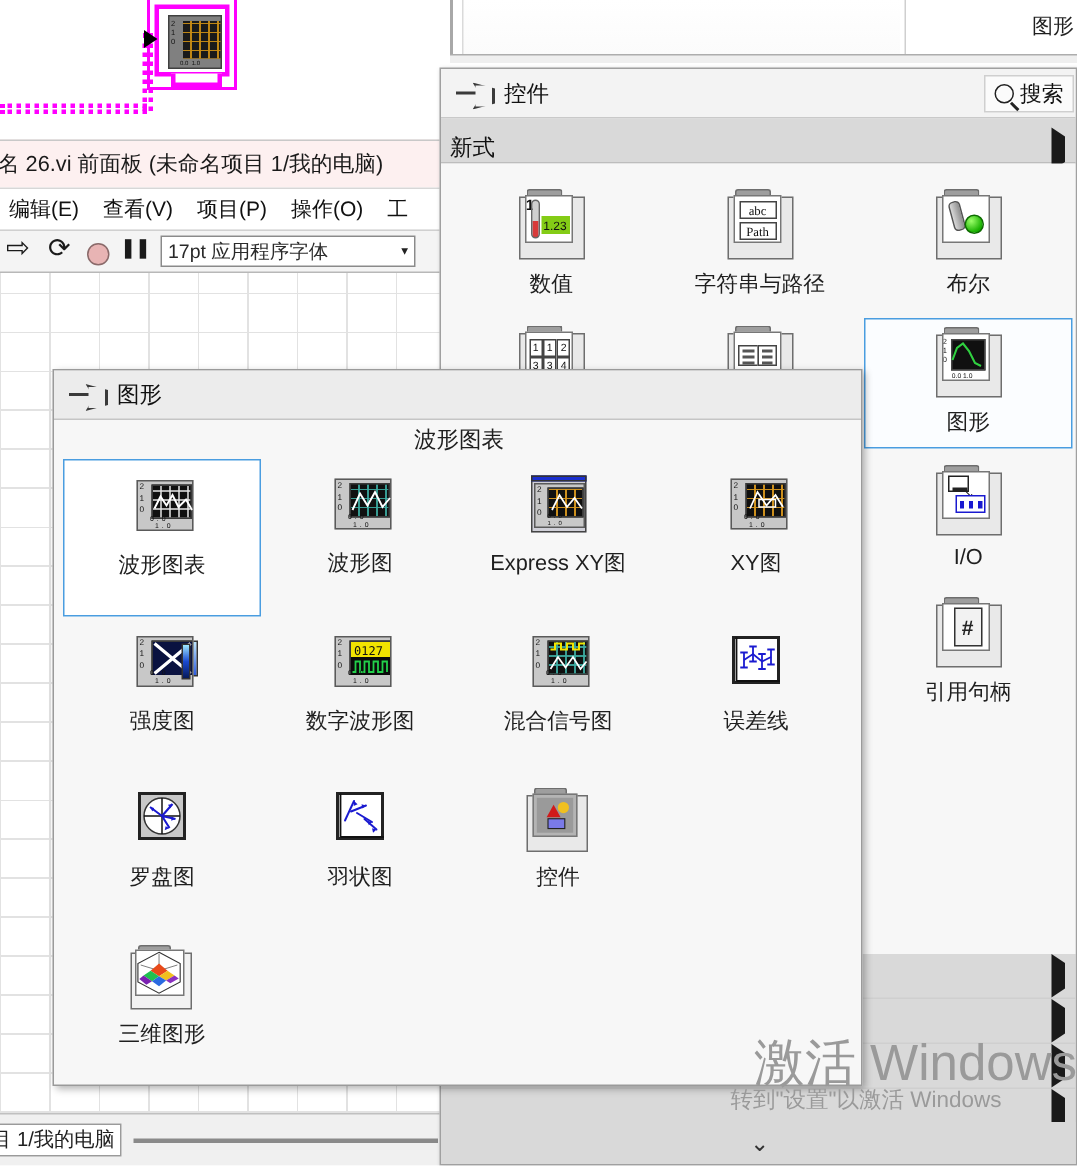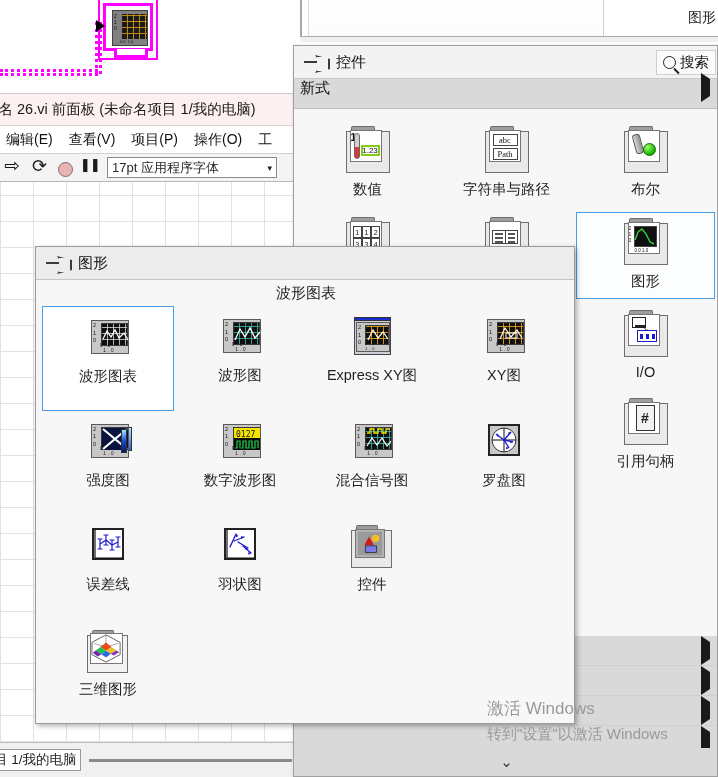--- a/index.html
+++ b/index.html
@@ -159,21 +159,21 @@
   #edge-ch4{
     position:absolute; right:0; top:270px; width:12px;
     font-size:13.5px; color:#1f1f1f; overflow:hidden; white-space:nowrap;
   }
 
   
   #watermark{
     position:absolute; left:487px; top:694px; width:231px; height:62px;
     color:#9a9a9a; pointer-events:none; z-index:30;
   }
-  #watermark .l1{ font-size:17px; line-height:30px; white-space:nowrap; }
+  #watermark .l1{ font-size:34px; line-height:30px; white-space:nowrap;text-align:right; }
   #watermark .l2{ font-size:15px; line-height:20px; white-space:nowrap; }
 
   
   #controls-palette{
     position:absolute; left:293px; top:45px; width:425px; height:732px;
     background:#f7f7f7; border:1px solid #a0a0a0;
     box-shadow:1px 1px 3px rgba(0,0,0,.25);
     z-index:10; overflow:hidden;
   }
   #cp-titlebar{
@@ -200,21 +200,21 @@
   .mag{
     width:13px;height:13px;border:1.8px solid #222;border-radius:50%;position:relative;
   }
   .mag::after{
     content:"";position:absolute;right:-5px;bottom:-4px;width:7px;height:1.8px;
     background:#222;transform:rotate(45deg);
   }
   #cp-cat-modern{
     position:absolute; left:0; top:33px; width:425px; height:30px;
     background:#d9d9d9; border-bottom:1px solid #bdbdbd;
-    display:flex; align-items:flex-start; padding-left:6px;
+    display:flex; align-items:flex-end; padding-left:6px;
     font-size:15px; color:#111;
   }
   #cp-cat-modern .arrow{ margin-left:auto; margin-right:9px; }
   .tri-right{
     width:0;height:0;border-left:9px solid #1a1a1a;
     border-top:6px solid transparent;border-bottom:6px solid transparent;
   }
   #cp-body{
     position:absolute; left:0; top:63px; width:425px; height:527px;
     background:#f7f7f7;
@@ -249,21 +249,21 @@
   }
 
   
   .art-numeric .therm{
     position:absolute;left:3px;top:2px;width:6px;height:26px;
     background:linear-gradient(180deg,#cfcfcf 0 55%,#d83a3a 55% 100%);
     border:1px solid #666;border-radius:3px;
   }
   .art-numeric .num{
     position:absolute;right:1px;bottom:5px;width:19px;height:11px;
-    background:#fff;border:2px solid #84cc16;font-size:8px;
+    background:#fff;border:6px solid #84cc16;font-size:8px;
     display:flex;align-items:center;justify-content:center;color:#111;margin-left:47px;
   }
   .art-numeric .one{
     position:absolute;left:0;top:1px;font-size:10px;color:#111;font-weight:bold;
   }
   
   .art-bool .sw{
     position:absolute;left:5px;top:3px;width:8px;height:20px;
     background:linear-gradient(90deg,#d8d8d8,#8e8e8e);
     border:1px solid #555;border-radius:3px;transform:rotate(-15deg);
@@ -783,46 +783,46 @@
             <polyline points="11,21 16,13 21,20 26,13 31,21 35,16" fill="none" stroke="#ffffff" stroke-width="1.2"></polyline>
           </svg>
           <div class="xax">0.0 &nbsp;1.0</div>
         </div>
       </div>
       <div class="gp-label">混合信号图</div>
     </div>
 
     <div class="gp-cell">
       <div class="gp-ic">
-        <div class="plainbox gray"></div>
-        <svg class="mini" width="44" height="44" viewBox="0 0 44 44">
-          <circle cx="22" cy="19" r="12" fill="#ffffff" stroke="#333" stroke-width="1"></circle>
-          <path d="M10,19 L34,19 M22,7 L22,31" stroke="#111" stroke-width="1"></path>
-          <path d="M22,19 L29,11 M22,19 L31,21 M22,19 L27,27 M22,19 L14,13" stroke="#1a1ad0" stroke-width="1.4"></path>
-          <path d="M29,11 l-3,0.5 l1.5,2.4 Z M31,21 l-2.5,-1.6 l-0.4,2.8 Z M27,27 l-2.6,-1.2 l-0.6,2.7 Z M14,13 l2.8,0.6 l-1.2,2.4 Z" fill="#1a1ad0"></path>
-        </svg>
-      </div>
-      <div class="gp-label">罗盘图</div>
-    </div>
-
-    <div class="gp-cell">
-      <div class="gp-ic">
         <div class="plainbox"></div>
         <svg class="mini" width="44" height="44" viewBox="0 0 44 44">
           <path d="M9,4 L9,33 M9,33 L38,33" stroke="#111" stroke-width="1.2"></path>
           <g stroke="#1a1ad0" stroke-width="1.2" fill="none">
             <path d="M14,14 L14,24 M11.5,14 L16.5,14 M11.5,24 L16.5,24"></path>
             <path d="M20,10 L20,20 M17.5,10 L22.5,10 M17.5,20 L22.5,20"></path>
             <path d="M26,15 L26,25 M23.5,15 L28.5,15 M23.5,25 L28.5,25"></path>
             <path d="M32,12 L32,22 M29.5,12 L34.5,12 M29.5,22 L34.5,22"></path>
           </g>
           <polyline points="14,19 20,15 26,20 32,17" fill="none" stroke="#1a1ad0" stroke-width="1.2"></polyline>
         </svg>
       </div>
       <div class="gp-label">误差线</div>
+    </div>
+
+    <div class="gp-cell">
+      <div class="gp-ic">
+        <div class="plainbox gray"></div>
+        <svg class="mini" width="44" height="44" viewBox="0 0 44 44">
+          <circle cx="22" cy="19" r="12" fill="#ffffff" stroke="#333" stroke-width="1"></circle>
+          <path d="M10,19 L34,19 M22,7 L22,31" stroke="#111" stroke-width="1"></path>
+          <path d="M22,19 L29,11 M22,19 L31,21 M22,19 L27,27 M22,19 L14,13" stroke="#1a1ad0" stroke-width="1.4"></path>
+          <path d="M29,11 l-3,0.5 l1.5,2.4 Z M31,21 l-2.5,-1.6 l-0.4,2.8 Z M27,27 l-2.6,-1.2 l-0.6,2.7 Z M14,13 l2.8,0.6 l-1.2,2.4 Z" fill="#1a1ad0"></path>
+        </svg>
+      </div>
+      <div class="gp-label">罗盘图</div>
     </div>
 
     <div class="gp-cell">
       <div class="gp-ic">
         <div class="plainbox"></div>
         <svg class="mini" width="44" height="44" viewBox="0 0 44 44">
           <path d="M9,4 L9,33 M9,33 L38,33" stroke="#111" stroke-width="1.2"></path>
           <g stroke="#1a1ad0" stroke-width="1.3" fill="#1a1ad0">
             <path d="M12,22 L18,9" stroke-linecap="round"></path>
             <path d="M18,9 l-0.2,3.4 l2.6,-1.3 Z" stroke="none"></path>

